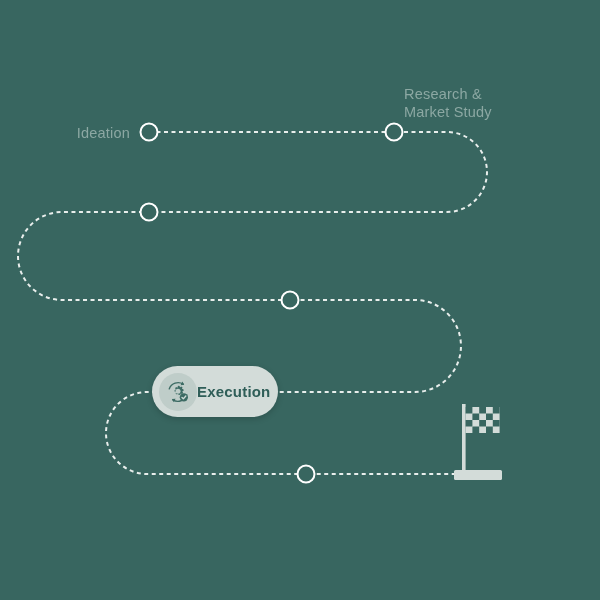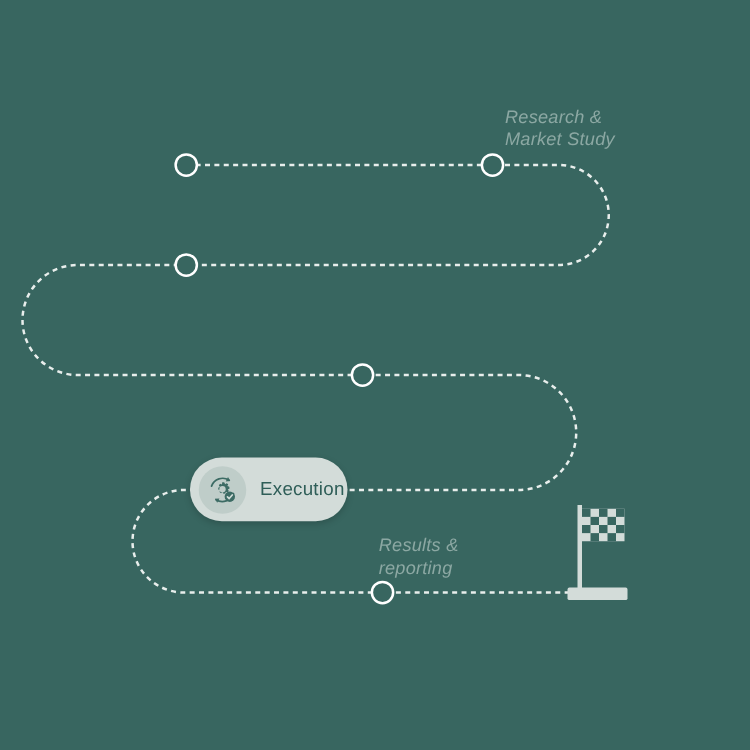--- a/index.html
+++ b/index.html
@@ -29,21 +29,21 @@
   .step-label {
     position: absolute;
     color: #8ca8a3;
     font-size: 14.5px;
     line-height: 18px;
     letter-spacing: 0.2px;
     white-space: pre-line;
     pointer-events: none;
   }
   .lbl-right { text-align: right; }
-  .lbl-left  { text-align: left; font-style: italic; }
+  .lbl-left  { text-align: left; }
 
   
   #execution-pill {
     position: absolute;
     left: 152px;
     top: 366px;
     width: 126px;
     height: 51px;
     border-radius: 26px;
     background: #d3dcd9;
@@ -57,24 +57,23 @@
     width: 38px;
     height: 38px;
     border-radius: 50%;
     background: #bfcdc9;
     display: flex;
     align-items: center;
     justify-content: center;
     flex: 0 0 auto;
   }
   #execution-label {
-    margin-left: 11px;
     color: #2f5e58;
     font-size: 15px;
-    font-weight: 400;
+    font-weight: 700;
     letter-spacing: 0.2px;
   }
 
   
   #finish-flag {
     position: absolute;
     left: 452px;
     top: 404px;
     width: 54px;
     height: 78px;
@@ -100,28 +99,27 @@
 
     <g>
       <circle cx="149" cy="132" r="8.5" fill="#386660" stroke="#ffffff" stroke-width="2"></circle>
       <circle cx="394" cy="132" r="8.5" fill="#386660" stroke="#ffffff" stroke-width="2"></circle>
       <circle cx="149" cy="212" r="8.5" fill="#386660" stroke="#ffffff" stroke-width="2"></circle>
       <circle cx="290" cy="300" r="8.5" fill="#386660" stroke="#ffffff" stroke-width="2"></circle>
       <circle cx="306" cy="474" r="8.5" fill="#386660" stroke="#ffffff" stroke-width="2"></circle>
     </g>
   </svg>
 
+  <div class="step-label lbl-right" style="left:20px; top:124px; width:110px;">Ideation</div>
 
   <div class="step-label lbl-left" style="left:404px; top:85px; width:130px;">Research &amp;
 Market Study</div>
 
 
 
-  <div class="step-label lbl-left" style="left:303px; top:428px; width:130px;">Results &amp;
-reporting</div>
 
 
   <div id="execution-pill">
     <span id="execution-icon-wrap">
       <svg width="26" height="26" viewBox="0 0 32 32" aria-hidden="true">
 
         <g fill="none" stroke="#3c6b64" stroke-width="1.7" stroke-linecap="round">
           <path d="M5.2 12.2 A11.6 11.6 0 0 1 22.5 6.4"></path>
           <path d="M26.8 19.6 A11.6 11.6 0 0 1 9.6 25.6"></path>
         </g>

